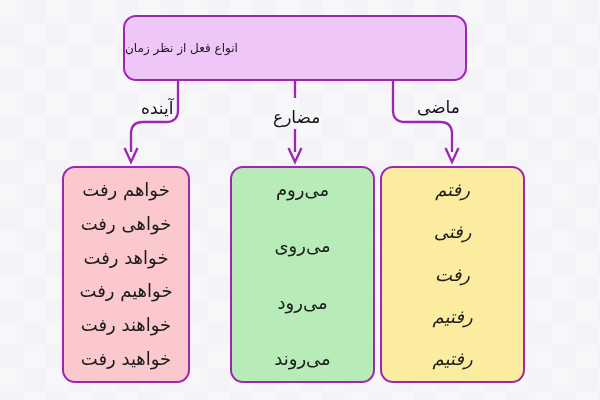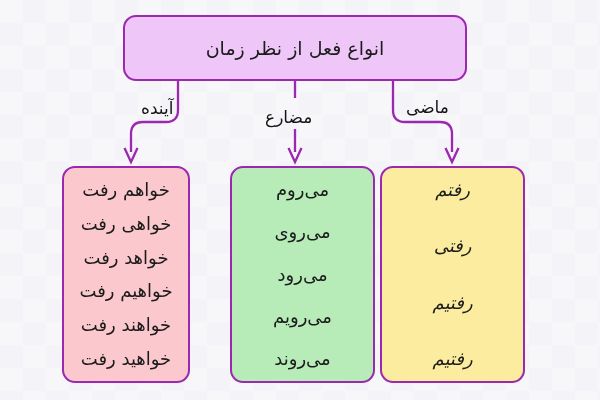--- a/index.html
+++ b/index.html
@@ -47,22 +47,22 @@
     color: #1b1b1b;
   }
   #title-node {
     left: 123px;
     top: 15px;
     width: 344px;
     height: 66px;
     background: #eec6f7;
     display: flex;
     align-items: center;
-    justify-content: center;
-    font-size: 19px;
+    justify-content: flex-end;
+    font-size: 12px;
   }
   .tense-node {
     top: 166px;
     height: 217px;
     padding-top: 10px;
     display: flex;
     flex-direction: column;
     justify-content: space-between;
     padding-bottom: 10px;
   }
@@ -93,22 +93,22 @@
   }
   .branch-label {
     position: absolute;
     font-size: 17px;
     color: #141414;
     direction: rtl;
     white-space: nowrap;
     margin-left: 9px;
   }
   #label-future { left: 132px; top: 98px; }
-  #label-present { left: 256px; top: 107px; }
-  #label-past { left: 397px; top: 97px; }
+  #label-present { left: 264px; top: 107px; }
+  #label-past { left: 408px; top: 97px; }
 </style>
 </head>
 <body>
 
 <div id="diagram">
 
   <div class="wm-mask"></div>
 
   <svg id="connectors" viewBox="0 0 600 400">
 
@@ -137,24 +137,24 @@
     <div class="conj">خواهد رفت</div>
     <div class="conj">خواهیم رفت</div>
     <div class="conj">خواهند رفت</div>
     <div class="conj">خواهید رفت</div>
   </div>
 
   <div class="node tense-node" id="node-present">
     <div class="conj">می‌روم</div>
     <div class="conj">می‌روی</div>
     <div class="conj">می‌رود</div>
-    <div class="conj">می‌رویم</div>
     <div class="conj">می‌روند</div>
   </div>
 
   <div class="node tense-node" id="node-past">
     <div class="conj">رفتم</div>
     <div class="conj">رفتی</div>
+    <div class="conj">رفت</div>
     <div class="conj">رفتیم</div>
     <div class="conj">رفتیم</div>
   </div>
 
 </div>
 
 </body></html>

